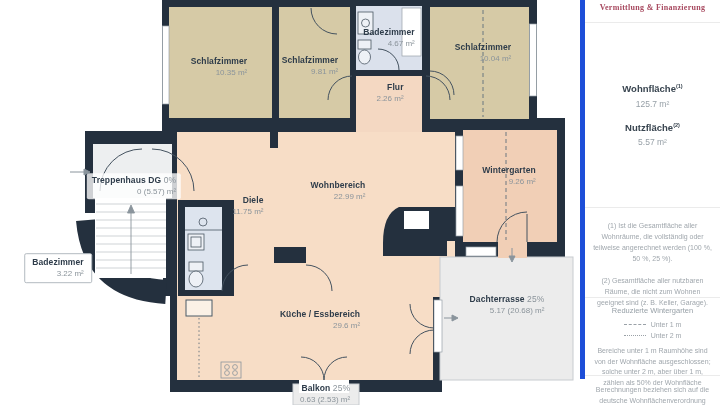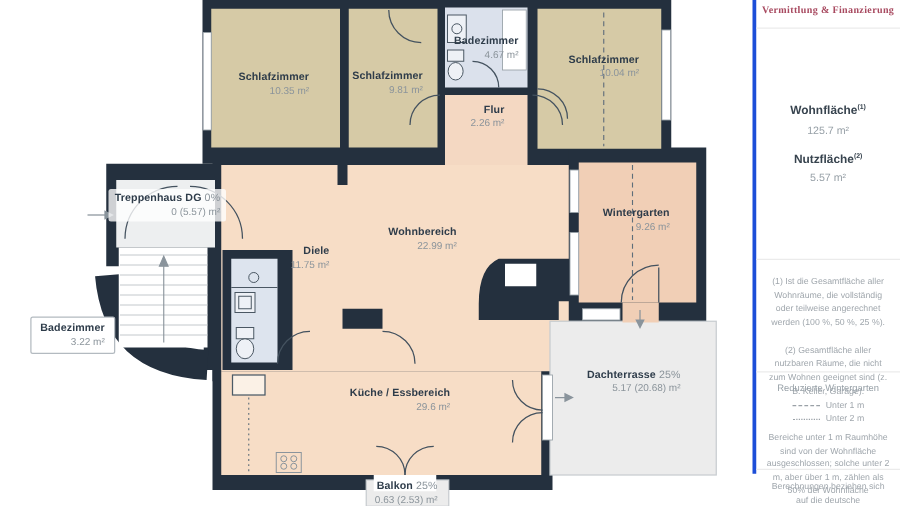--- a/index.html
+++ b/index.html
@@ -10,21 +10,21 @@
   .plan svg{position:absolute;left:0;top:0;}
   .room-label{position:absolute;transform:translate(-50%,-50%);text-align:right;
               white-space:nowrap;line-height:1.25;pointer-events:none;}
   .rn{font-size:8.5px;font-weight:bold;color:#2e3c4a;letter-spacing:.1px;}
   .rn .sfx{font-weight:normal;color:#8b949b;}
   .ra{font-size:8px;color:#8b949b;margin-top:1px;}
   .soft{background:rgba(255,255,255,.78);border-radius:2px;padding:2px 5px;}
   .boxed{background:#fff;border:1px solid #b3bac0;border-radius:2px;padding:3px 7px;}
   
   .sidebar{position:absolute;right:0;top:0;width:115px;height:379px;background:#fff;
-           border-left:3px solid #1d4ed8;}
+           border-left:5px solid #1d4ed8;padding-left:20px;}
   .side-sec{position:absolute;left:0;right:0;box-sizing:border-box;}
   .sec-line{border-top:1px solid #ebebeb;}
   .side-logo{top:0;height:22px;text-align:center;padding-top:3px;
              font-family:"Liberation Serif",serif;font-weight:bold;font-size:8px;
              color:#a84a60;letter-spacing:.3px;}
   .side-metrics{top:22px;height:185px;display:flex;flex-direction:column;
                 justify-content:center;align-items:center;gap:13px;text-align:center;}
   .m-label{font-size:9.5px;font-weight:bold;color:#38444f;}
   .m-label sup{font-size:5.5px;}
   .m-value{font-size:8.5px;color:#97a0a7;margin-top:4px;}
@@ -184,21 +184,21 @@
       <div class="ra">4.67 m²</div>
     </div>
     <div class="room-label" style="left:483px;top:53px">
       <div class="rn">Schlafzimmer</div>
       <div class="ra">10.04 m²</div>
     </div>
     <div class="room-label" style="left:390px;top:93px">
       <div class="rn">Flur</div>
       <div class="ra">2.26 m²</div>
     </div>
-    <div class="room-label soft" style="left:134px;top:164px">
+    <div class="room-label soft" style="left:134px;top:186px">
       <div class="rn"><span>Treppenhaus DG</span> <span class="sfx">0%</span></div>
       <div class="ra">0 (5.57) m²</div>
     </div>
     <div class="room-label" style="left:248px;top:206px">
       <div class="rn">Diele</div>
       <div class="ra">11.75 m²</div>
     </div>
     <div class="room-label" style="left:338px;top:191px">
       <div class="rn">Wohnbereich</div>
       <div class="ra">22.99 m²</div>

